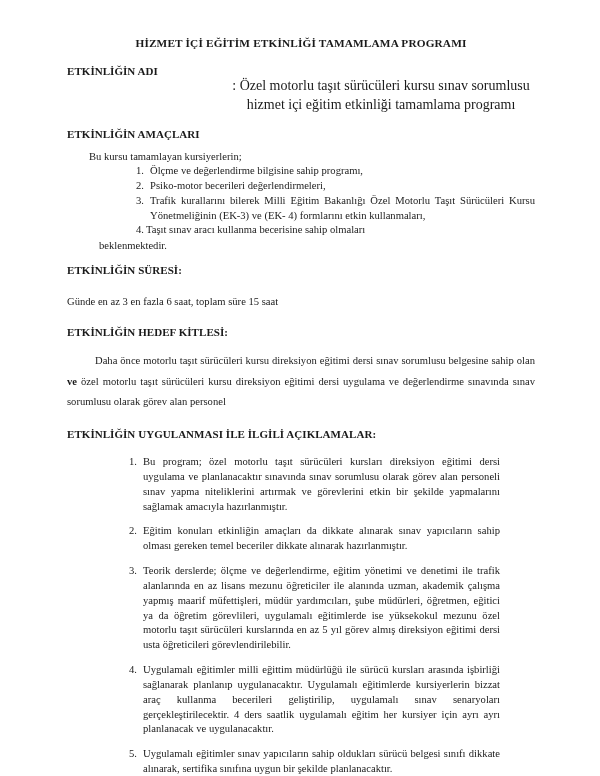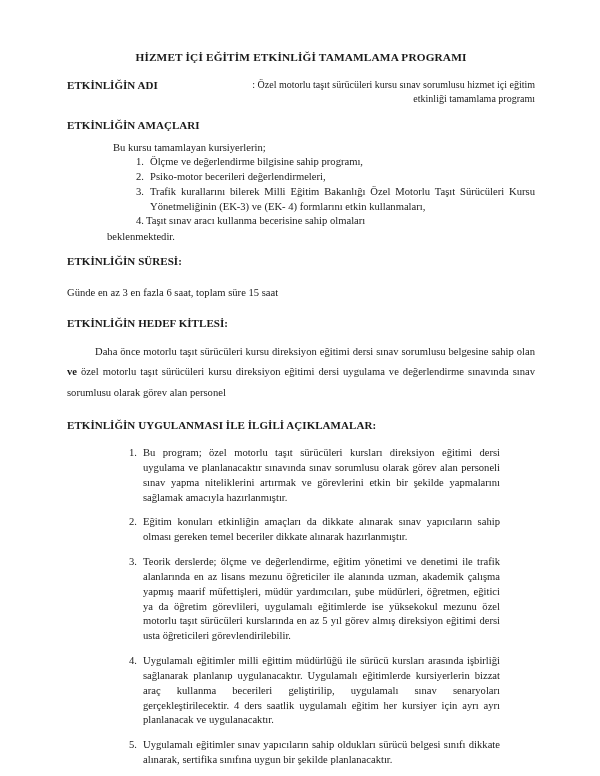--- a/index.html
+++ b/index.html
@@ -19,21 +19,21 @@
     width: 600px;
     height: 776px;
     box-sizing: border-box;
     padding: 0;
     overflow: hidden;
     background: #fff;
   }
   .content {
     position: absolute;
     left: 67px;
-    top: 50px;
+    top: 36px;
     width: 468px;
   }
 
   .doc-title {
     text-align: center;
     font-weight: bold;
     font-size: 11.3px;
     letter-spacing: 0.15px;
     margin: 0 0 14px 0;
     line-height: 1.25;
@@ -55,23 +55,24 @@
   .field-label {
     font-weight: bold;
     font-size: 11px;
     width: 160px;
     flex: 0 0 160px;
     line-height: 1.35;
     letter-spacing: 0.05px;
   }
   .field-value {
     flex: 1 1 auto;
-    font-size: 10px;
+    font-size: 14px;
     line-height: 1.38;
-    text-align: right;
+    text-align: center;
+    margin-top: 12px;
   }
 
   .para {
     font-size: 10.6px;
     line-height: 1.42;
     margin: 0;
     text-align: justify;
   }
   .para.indent-first {
     text-indent: 28px;
@@ -151,42 +152,42 @@
       <div class="field-label">ETKİNLİĞİN ADI</div>
       <div class="field-value">: Özel motorlu taşıt sürücüleri kursu sınav sorumlusu hizmet içi eğitim etkinliği tamamlama programı</div>
     </div>
 
     <div class="spacer-12"></div>
 
     <div class="section-heading">ETKİNLİĞİN AMAÇLARI</div>
 
     <div class="spacer-8"></div>
 
-    <p class="para" style="margin-left:46px;">Bu kursu tamamlayan kursiyerlerin;</p>
+    <p class="para" style="margin-left:22px;">Bu kursu tamamlayan kursiyerlerin;</p>
 
     <ol class="numlist list-a">
       <li>
         <span class="num">1.</span>
         <span>Ölçme ve değerlendirme bilgisine sahip programı,</span>
       </li>
       <li>
         <span class="num">2.</span>
         <span>Psiko-motor becerileri değerlendirmeleri,</span>
       </li>
       <li>
         <span class="num">3.</span>
         <span>Trafik kurallarını bilerek Milli Eğitim Bakanlığı Özel Motorlu Taşıt Sürücüleri Kursu Yönetmeliğinin (EK-3) ve (EK- 4) formlarını etkin kullanmaları,</span>
       </li>
       <li class="alt">
         <span class="num">4.</span>
         <span>Taşıt sınav aracı kullanma becerisine sahip olmaları</span>
       </li>
     </ol>
 
-    <p class="para" style="margin-left:40px;">beklenmektedir.</p>
+    <p class="para" style="margin-left:32px;">beklenmektedir.</p>
 
     <div class="spacer-10"></div>
 
     <div class="section-heading">ETKİNLİĞİN SÜRESİ:</div>
 
     <div class="spacer-16"></div>
 
     <p class="para">Günde en az 3 en fazla 6 saat, toplam süre 15 saat</p>
 
     <div class="spacer-16"></div>

